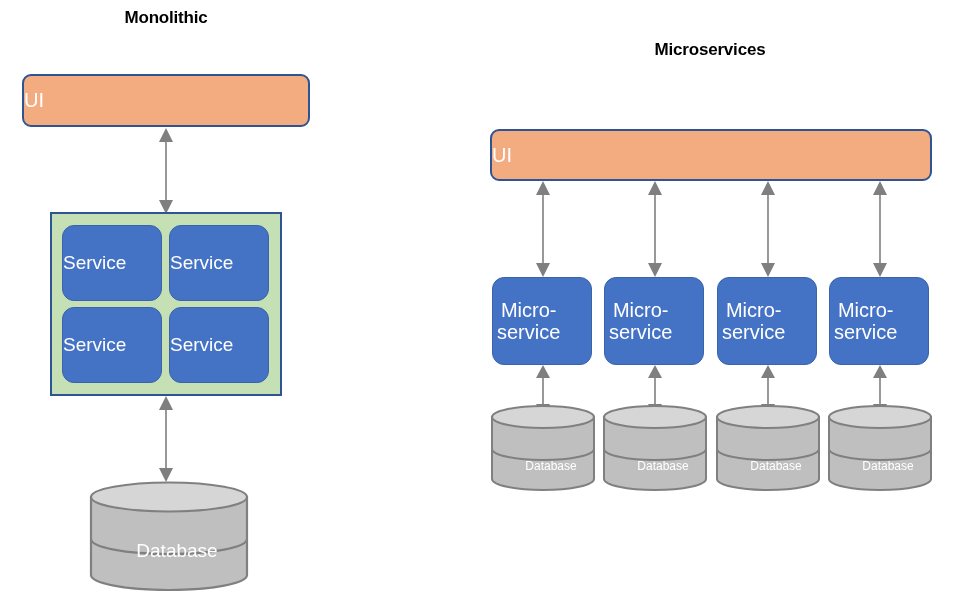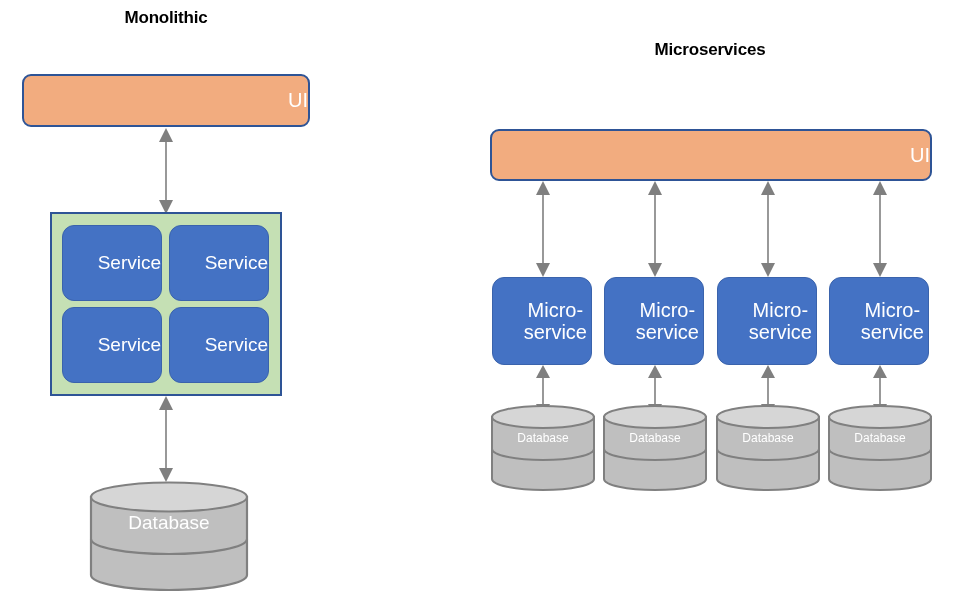--- a/index.html
+++ b/index.html
@@ -48,21 +48,21 @@
     font-weight: normal;
     letter-spacing: 0.5px;
   }
 
   
   .node {
     position: absolute;
     box-sizing: border-box;
     display: flex;
     align-items: center;
-    justify-content: flex-end;
+    justify-content: flex-start;
     text-align: center;
     color: #ffffff;
     line-height: 1.12;
   }
   .ui-box {
     background: #F2AC7F;
     border: 2px solid #2E5496;
     border-radius: 9px;
     font-size: 20px;
   }
@@ -93,26 +93,27 @@
     box-sizing: border-box;
   }
 
   
   .cylinder {
     position: absolute;
   }
   .cylinder svg { display: block; }
   .cylinder .db-label {
     position: absolute;
-    left: 0;
+    left: 8px;
     width: 100%;
     text-align: center;
     color: #ffffff;
     white-space: nowrap;
     pointer-events: none;
+    margin-top: 28px;
   }
 
   
   .arrow {
     position: absolute;
   }
   .arrow svg { display: block; }
 </style>
 </head>
 <body>

